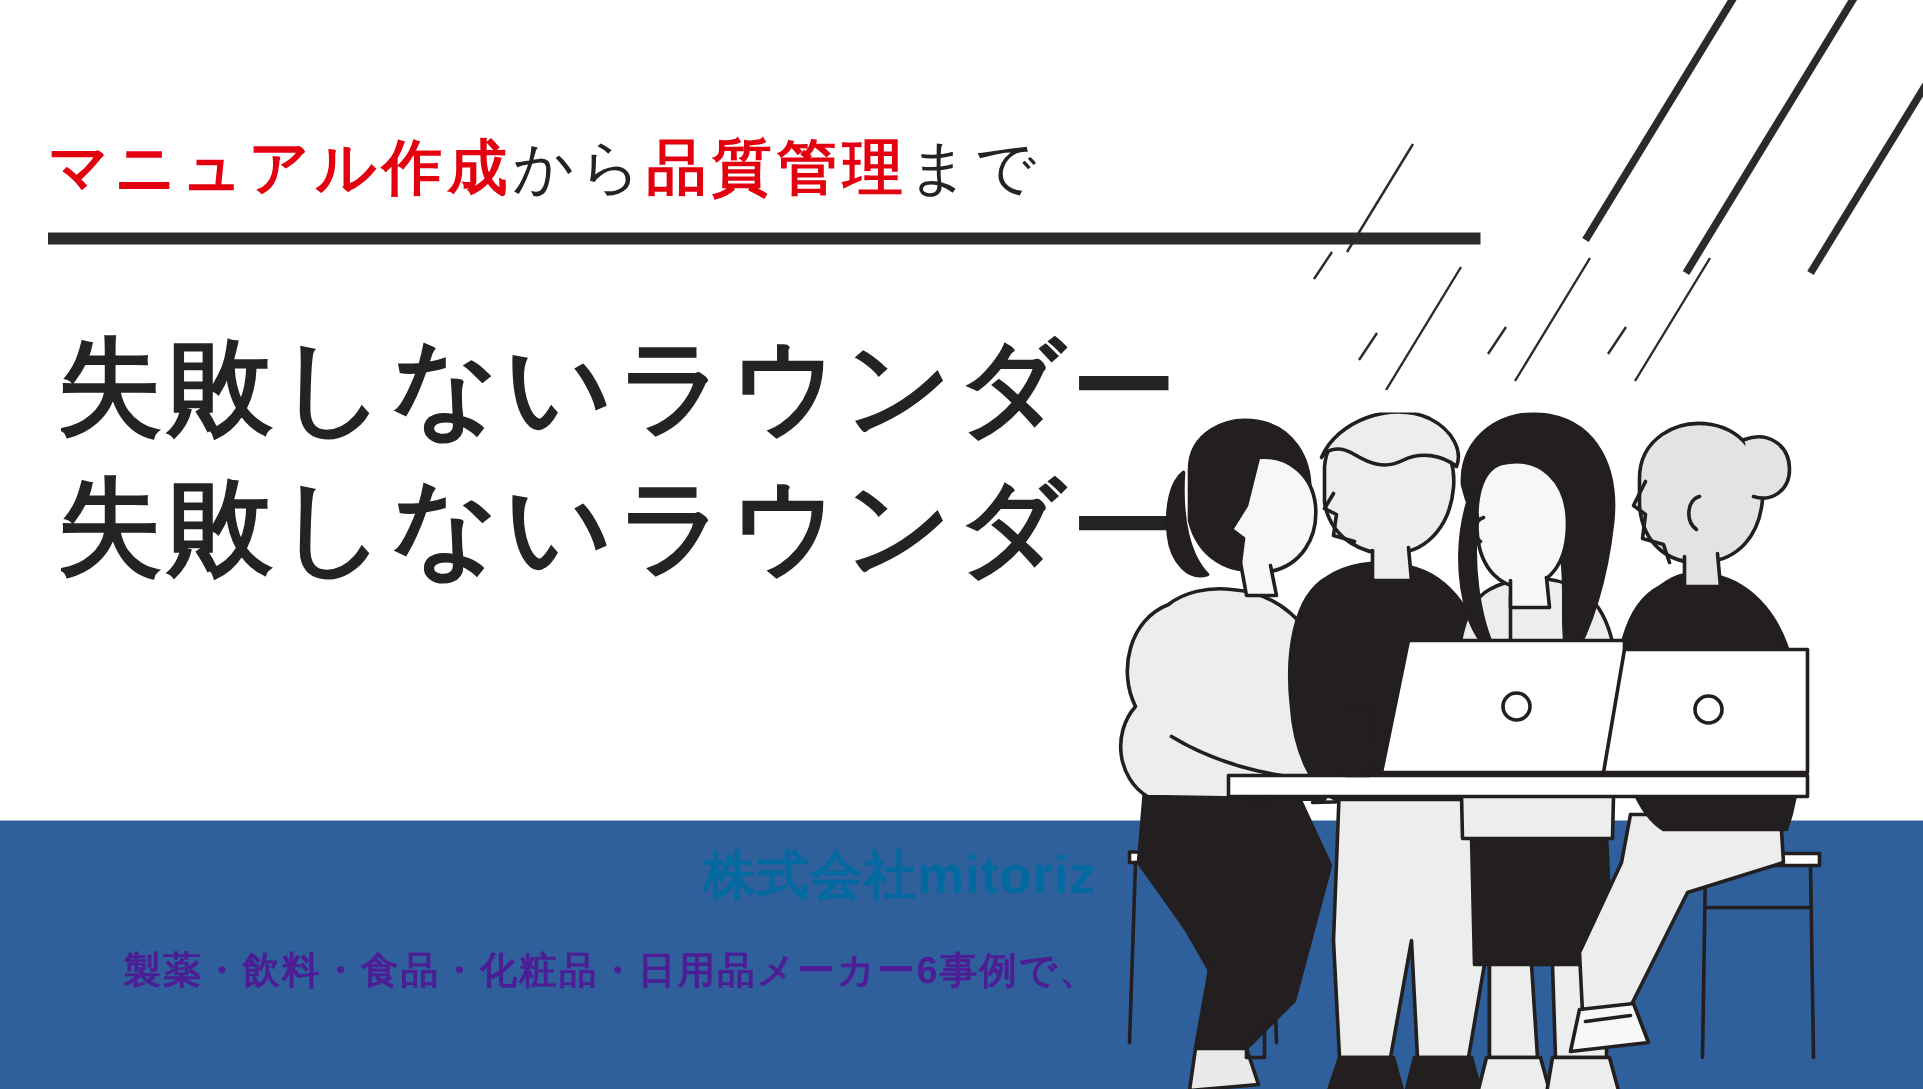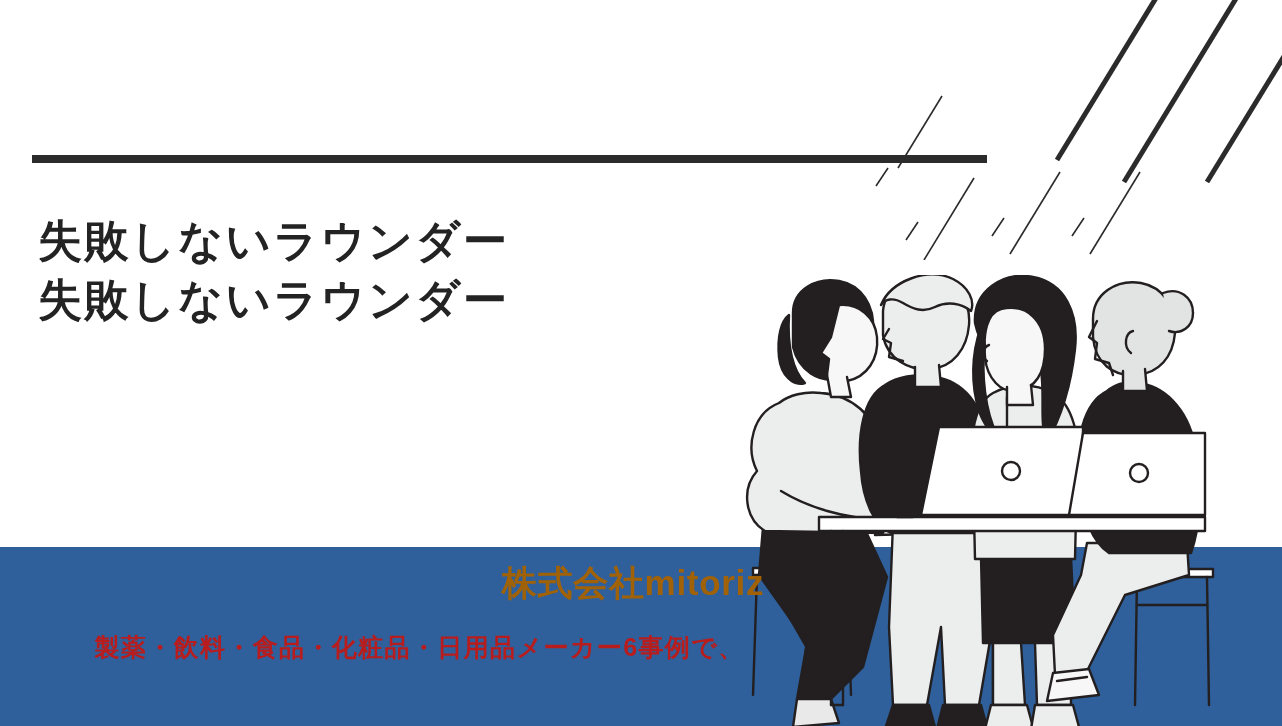--- a/index.html
+++ b/index.html
@@ -50,21 +50,21 @@
     width: 955px;
     height: 8px;
     background: #2b2b2b;
   }
 
   
   #title {
     position: absolute;
     left: 38px;
     top: 212px;
-    font-size: 44px;
+    font-size: 70px;
     font-weight: 700;
     line-height: 1.33;
     letter-spacing: 0.055em;
     color: #232323;
     white-space: nowrap;
     z-index: 3;
     text-align: center;
   }
   #title .line { display: block; }
 
@@ -80,38 +80,36 @@
   }
   #company {
     position: absolute;
     left: 0;
     top: 560px;
     width: 1200px;
     text-align: center;
     font-size: 35px;
     font-weight: 700;
     letter-spacing: 0.02em;
-    color: #a16207;
+    color: #0369a1;
     z-index: 4;
     white-space: nowrap;
-    padding-left: 33px;
   }
   #sub {
     position: absolute;
     left: 0;
     top: 624px;
     width: 815px;
     text-align: center;
     font-size: 25px;
     font-weight: 700;
     line-height: 1.85;
     letter-spacing: 0.055em;
-    color: #b91c1c;
+    color: #4c1d95;
     z-index: 4;
-    padding-left: 12px;
   }
   #sub .line { display: block; white-space: nowrap; }
 
   
   #illustration {
     position: absolute;
     left: 735px;
     top: 275px;
     width: 547px;
     height: 451px;
@@ -133,20 +131,23 @@
       <line x1="14" y1="186" x2="26" y2="168" stroke-width="1.6"></line>
       <line x1="62" y1="260" x2="112" y2="178" stroke-width="1.6"></line>
       <line x1="44" y1="240" x2="56" y2="222" stroke-width="1.6"></line>
       <line x1="148" y1="254" x2="198" y2="172" stroke-width="1.6"></line>
       <line x1="130" y1="236" x2="142" y2="218" stroke-width="1.6"></line>
       <line x1="228" y1="254" x2="278" y2="172" stroke-width="1.6"></line>
       <line x1="210" y1="236" x2="222" y2="218" stroke-width="1.6"></line>
     </g>
   </svg>
 
+  <div id="eyebrow">
+    <span class="hl">マニュアル作成</span><span class="pl">から</span><span class="hl">品質管理</span><span class="pl">まで</span>
+  </div>
   <div id="eyebrow-rule"></div>
 
   <div id="title">
     <span class="line">失敗しないラウンダー</span>
     <span class="line">失敗しないラウンダー</span>
   </div>
 
   <div id="blue-band"></div>
 
   <svg id="illustration" viewBox="0 0 547 451" xmlns="http://www.w3.org/2000/svg">

